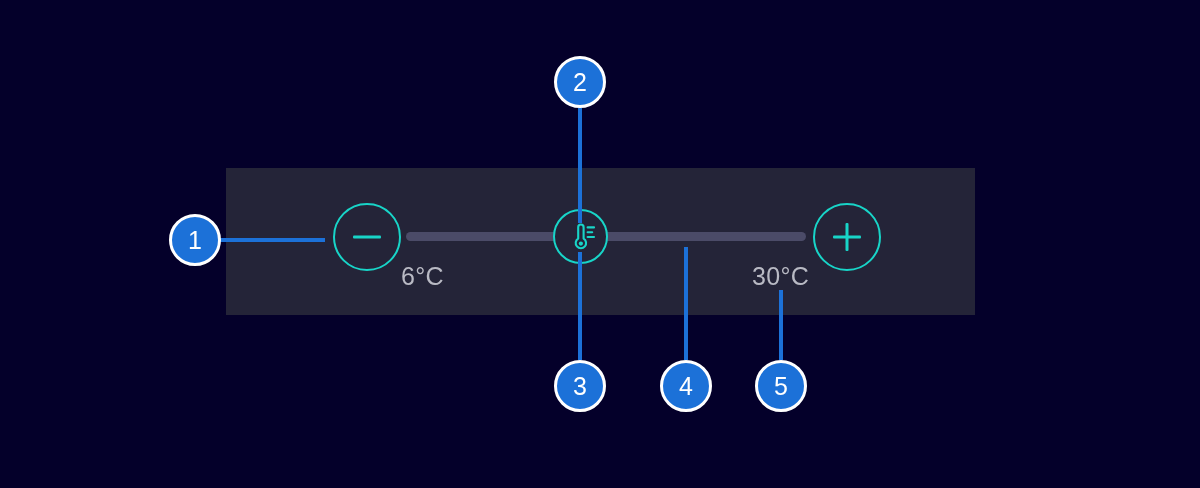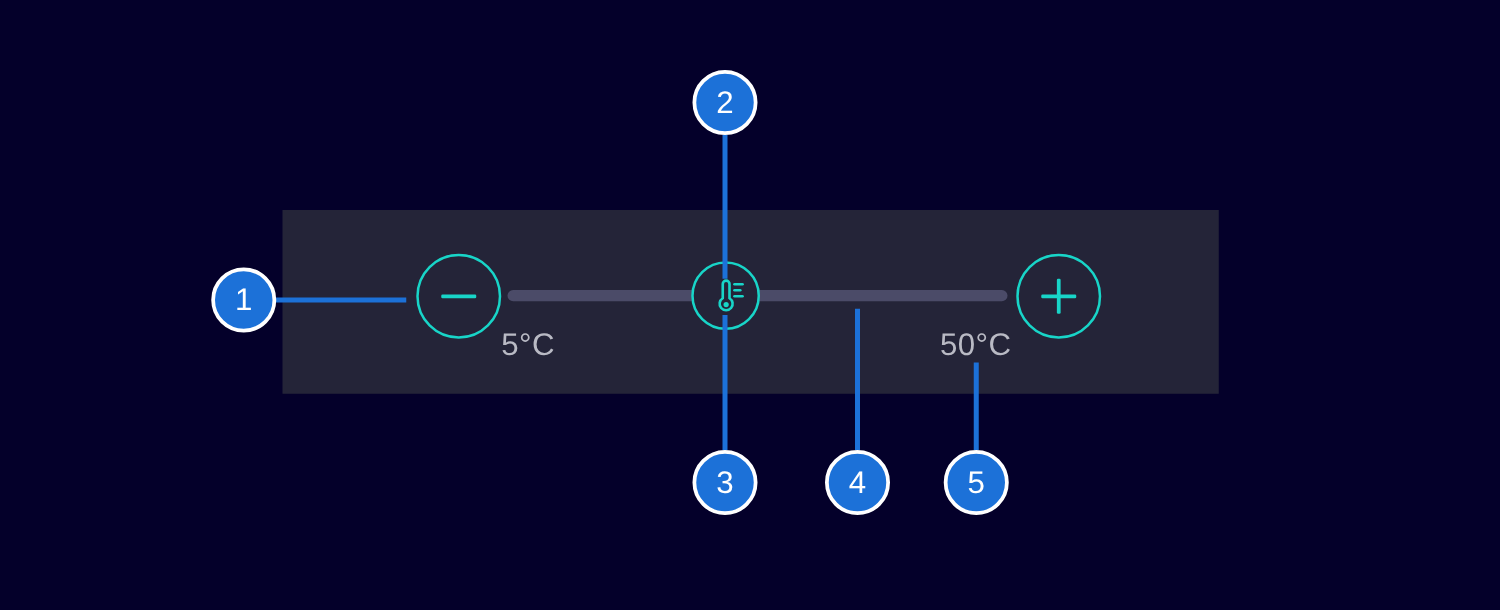--- a/index.html
+++ b/index.html
@@ -146,22 +146,22 @@
       <path d="M14.2 7.2 a2.7 2.7 0 0 1 5.4 0 v11.4 a5.2 5.2 0 1 1 -5.4 0 z" fill="none" stroke="#18d5c8" stroke-width="2.1" stroke-linejoin="round"></path>
 
       <circle cx="16.9" cy="23.6" r="2.1" fill="#18d5c8"></circle>
 
       <line x1="23.6" y1="7.4" x2="30.0" y2="7.4" stroke="#18d5c8" stroke-width="2.1" stroke-linecap="round"></line>
       <line x1="23.6" y1="12.2" x2="28.2" y2="12.2" stroke="#18d5c8" stroke-width="2.1" stroke-linecap="round"></line>
       <line x1="23.6" y1="17.0" x2="30.0" y2="17.0" stroke="#18d5c8" stroke-width="2.1" stroke-linecap="round"></line>
     </svg>
   </div>
 
-  <div class="scale-label" id="label-min">5°C</div>
-  <div class="scale-label" id="label-max">50°C</div>
+  <div class="scale-label" id="label-min">6°C</div>
+  <div class="scale-label" id="label-max">30°C</div>
 
   <div class="leader horizontal" style="left:220px; top:238px; width:105px;"></div>
   <div class="leader vertical" style="left:578px; top:108px; height:115px;"></div>
   <div class="leader vertical" style="left:578px; top:252px; height:108px;"></div>
   <div class="leader vertical" style="left:684px; top:247px; height:113px;"></div>
   <div class="leader vertical" style="left:779px; top:290px; height:70px;"></div>
 
   <div class="badge" style="left:169px; top:214px;">
     <span>1</span>
   </div>

